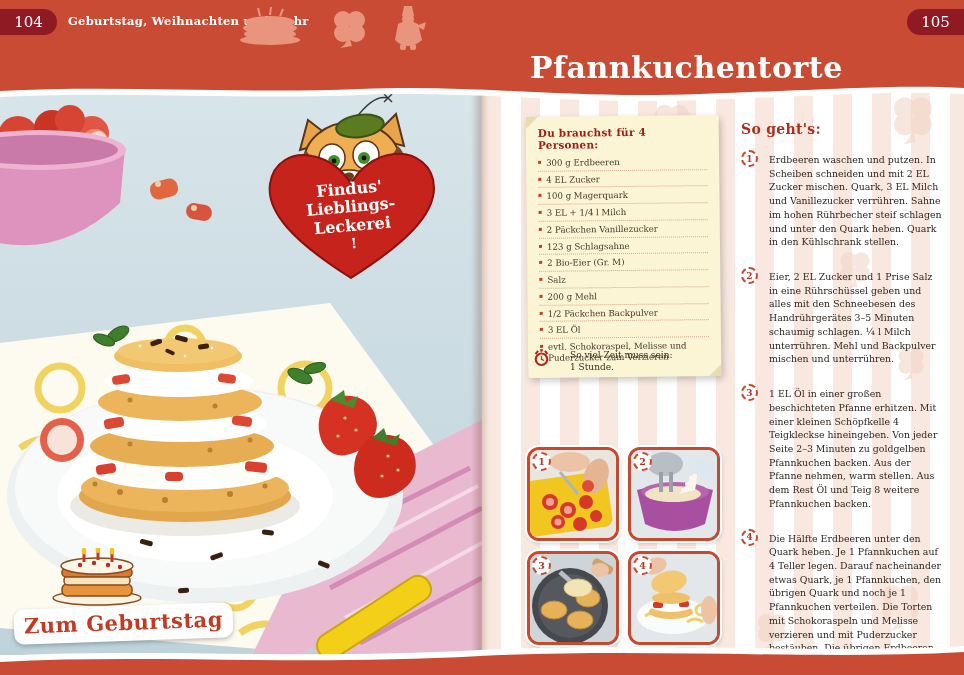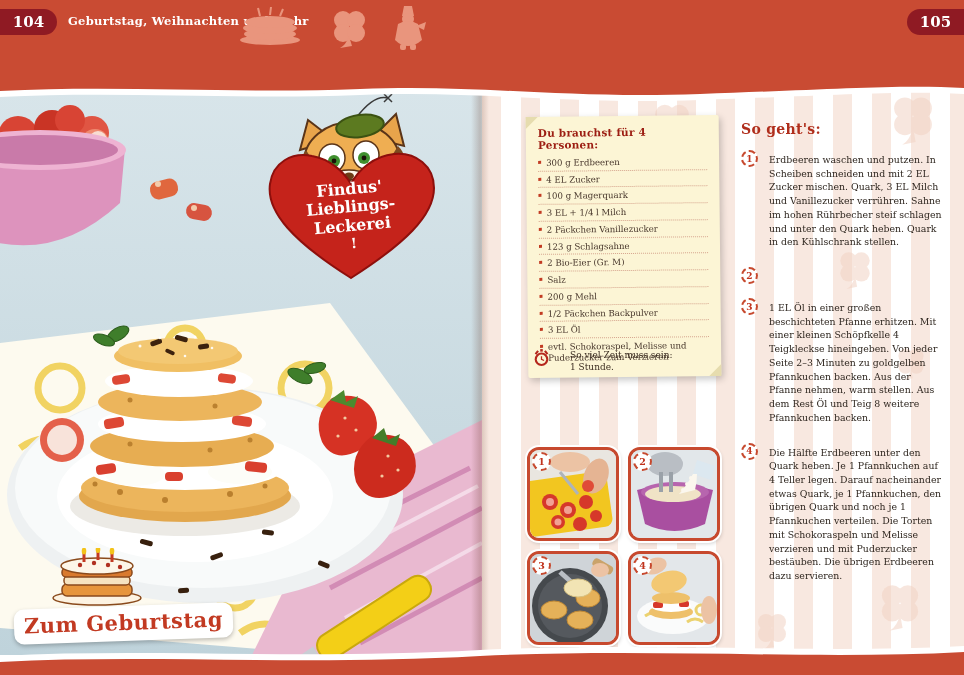--- a/index.html
+++ b/index.html
@@ -12,21 +12,21 @@
   .clover{position:absolute;opacity:.55;}
   .gutter-shadow{position:absolute;left:471px;top:0;width:18px;height:675px;z-index:30;
     background:linear-gradient(90deg,rgba(0,0,0,0) 0%,rgba(90,40,20,.22) 50%,rgba(0,0,0,0) 100%);}
 
   .band-svg{position:absolute;left:0;z-index:40;pointer-events:none;}
   .band-top{top:0;}
   .band-bottom{top:640px;}
 
   
   .page-pill{position:absolute;top:9px;width:57px;height:26px;background:#8f1a23;z-index:50;
-    color:#fff;font-weight:bold;font-size:15px;display:flex;align-items:center;justify-content:center;}
+    color:#fff;font-weight:normal;font-size:15px;display:flex;align-items:center;justify-content:center;}
   .pill-left{left:0;border-radius:0 14px 14px 0;}
   .pill-right{right:0;border-radius:14px 0 0 14px;}
   .section-title{position:absolute;left:68px;top:14px;color:#fff;font-size:11.5px;font-weight:bold;
     letter-spacing:.3px;z-index:50;}
   .hdr-icon{position:absolute;z-index:50;}
   .recipe-title{position:absolute;left:530px;top:50px;color:#fff;font-size:30px;font-weight:bold;
     letter-spacing:.5px;z-index:50;}
 
   
   .photo-wrap{position:absolute;left:0;top:88px;width:482px;height:567px;z-index:5;}
@@ -428,20 +428,21 @@
     <g fill="#e9957d">
       <polygon points="16,2 24,2 26,12 14,12"></polygon>
       <circle cx="20" cy="15" r="6"></circle>
       <path d="M10 20 Q20 14 30 20 L34 36 Q27 42 20 42 Q13 42 7 36 Z"></path>
       <rect x="12" y="40" width="6" height="6" rx="2"></rect>
         <rect x="22" y="40" width="6" height="6" rx="2"></rect>
       <path d="M28 22 L38 18 L36 26 Z"></path>
     </g>
   </svg>
 
+  <div class="recipe-title">Pfannkuchentorte</div>
 
   <div class="note">
     <h3>Du brauchst für 4 Personen:</h3>
     <ul>
       <li>
           <span class="bullet"></span>
           <span>300 g Erdbeeren</span>
         </li>
       <li>
           <span class="bullet"></span>
@@ -592,20 +593,21 @@
   </div>
 
   <div class="steps-col">
     <h2>So geht's:</h2>
     <div class="step">
       <span class="badge">1</span>
       <p>Erdbeeren waschen und putzen. In Scheiben schneiden und mit 2 EL Zucker mischen. Quark, 3 EL Milch und Vanillezucker verrühren. Sahne im hohen Rührbecher steif schlagen und unter den Quark heben. Quark in den Kühlschrank stellen.</p>
     </div>
     <div class="step">
       <span class="badge">2</span>
+      <p>Eier, 2 EL Zucker und 1 Prise Salz in eine Rührschüssel geben und alles mit den Schneebesen des Handrührgerätes 3–5 Minuten schaumig schlagen. ¼ l Milch unterrühren. Mehl und Backpulver mischen und unterrühren.</p>
     </div>
     <div class="step">
       <span class="badge">3</span>
       <p>1 EL Öl in einer großen beschichteten Pfanne erhitzen. Mit einer kleinen Schöpfkelle 4 Teigkleckse hineingeben. Von jeder Seite 2–3 Minuten zu goldgelben Pfannkuchen backen. Aus der Pfanne nehmen, warm stellen. Aus dem Rest Öl und Teig 8 weitere Pfannkuchen backen.</p>
     </div>
     <div class="step">
       <span class="badge">4</span>
       <p>Die Hälfte Erdbeeren unter den Quark heben. Je 1 Pfannkuchen auf 4 Teller legen. Darauf nacheinander etwas Quark, je 1 Pfannkuchen, den übrigen Quark und noch je 1 Pfannkuchen verteilen. Die Torten mit Schokoraspeln und Melisse verzieren und mit Puderzucker bestäuben. Die übrigen Erdbeeren dazu servieren.</p>
     </div>
   </div>

